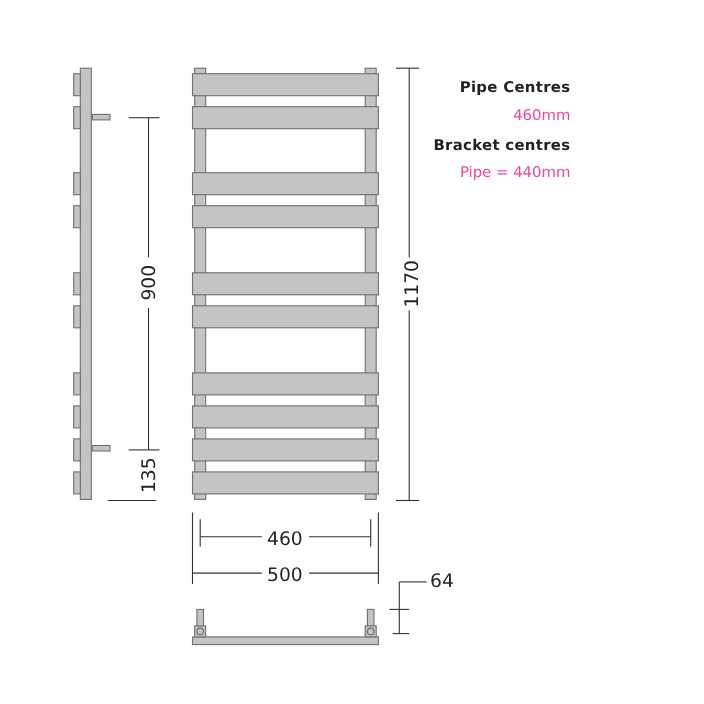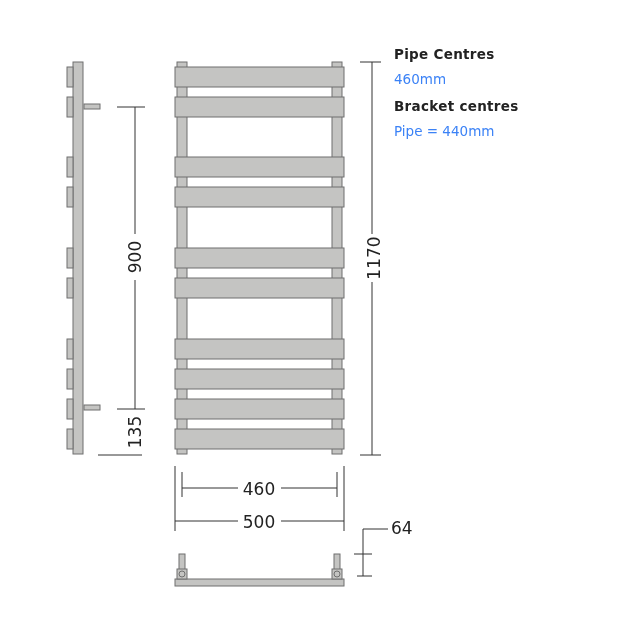--- a/index.html
+++ b/index.html
@@ -1,21 +1,21 @@
 <!DOCTYPE html>
 <html><head>
 <meta charset="utf-8">
 <style>
   html, body { margin:0; padding:0; background:#ffffff; }
   body { width:640px; height:640px; position:relative; overflow:hidden; font-family:"DejaVu Sans", sans-serif; }
   svg.diagram { position:absolute; left:0; top:0; width:640px; height:640px; }
   .dimtext { font-family:"DejaVu Sans", sans-serif; font-size:17px; fill:#222; }
-  .info { position:absolute; left:394px; top:46px; color:#222; }
+  .info { position:absolute; left:394px; top:72px; color:#222;text-align:right; }
   .info .head { font-family:"DejaVu Sans", sans-serif; font-weight:bold; font-size:13.5px; letter-spacing:0.3px; color:#222; margin:0; }
-  .info .val { font-family:"DejaVu Sans", sans-serif; font-size:13.5px; color:#3b82f6; margin:0; line-height:18px; }
+  .info .val { font-family:"DejaVu Sans", sans-serif; font-size:13.5px; color:#ec4899; margin:0; line-height:18px; }
   .spec-block { margin-bottom:10px; }
   .spec-block .head { margin-bottom:8px; }
 </style>
 </head>
 <body>
 
 <svg class="diagram" viewBox="0 0 640 640" xmlns="http://www.w3.org/2000/svg">
 
   <g fill="#c4c4c2" stroke="#6f6f6f" stroke-width="1">
     <rect x="73" y="62" width="10" height="392"></rect>

